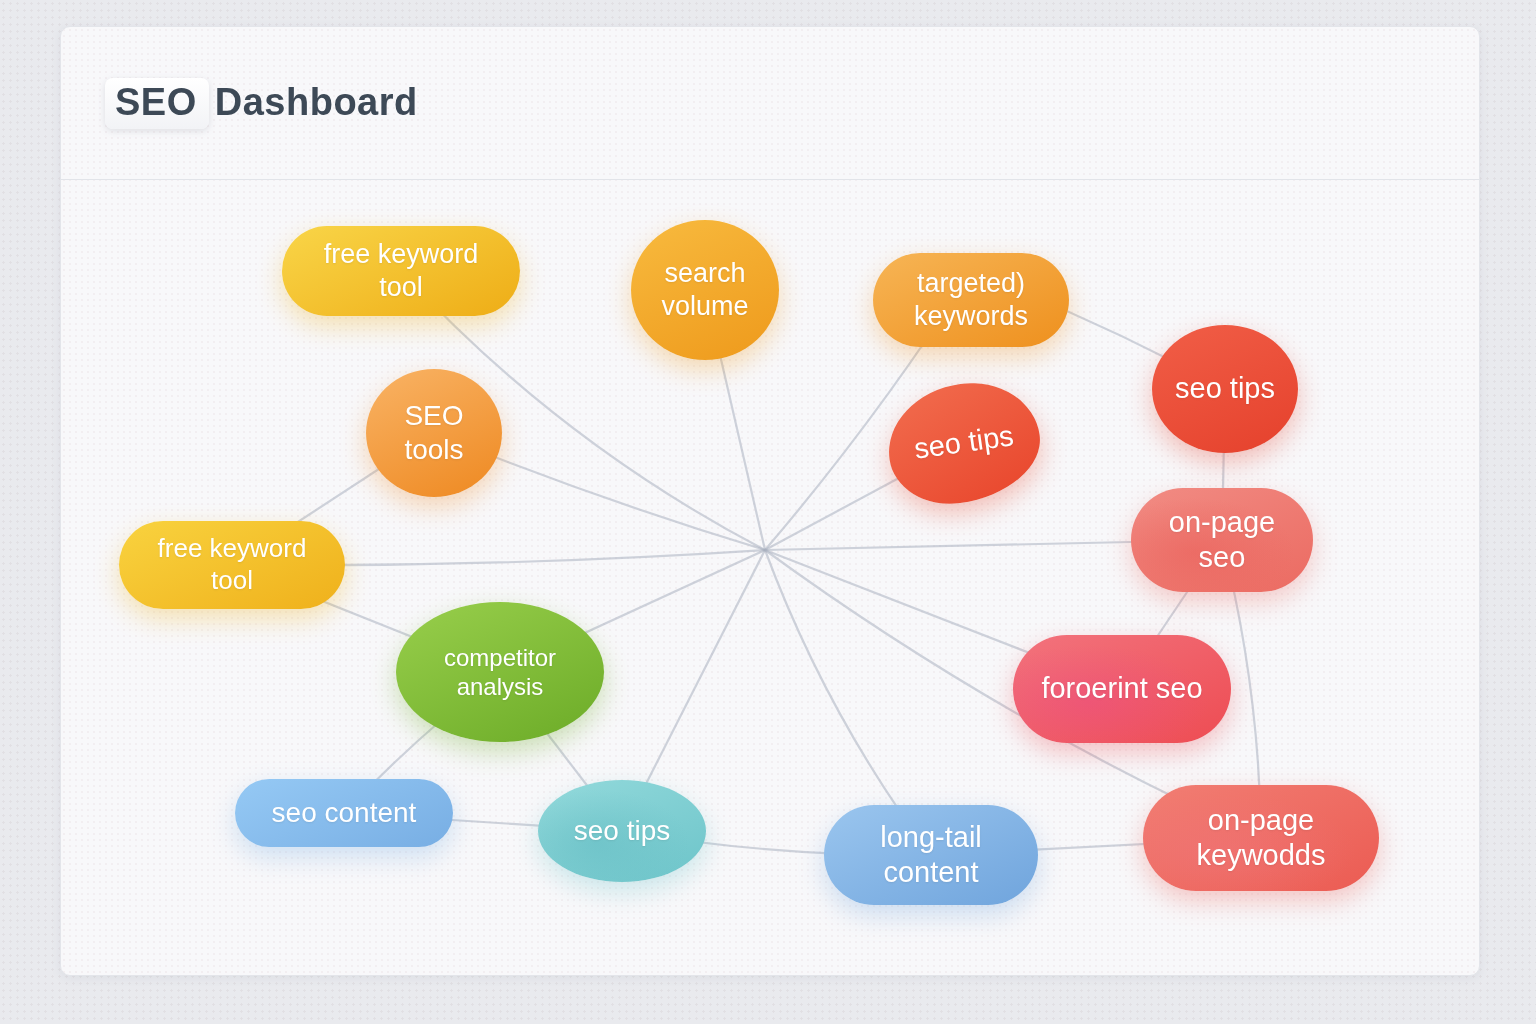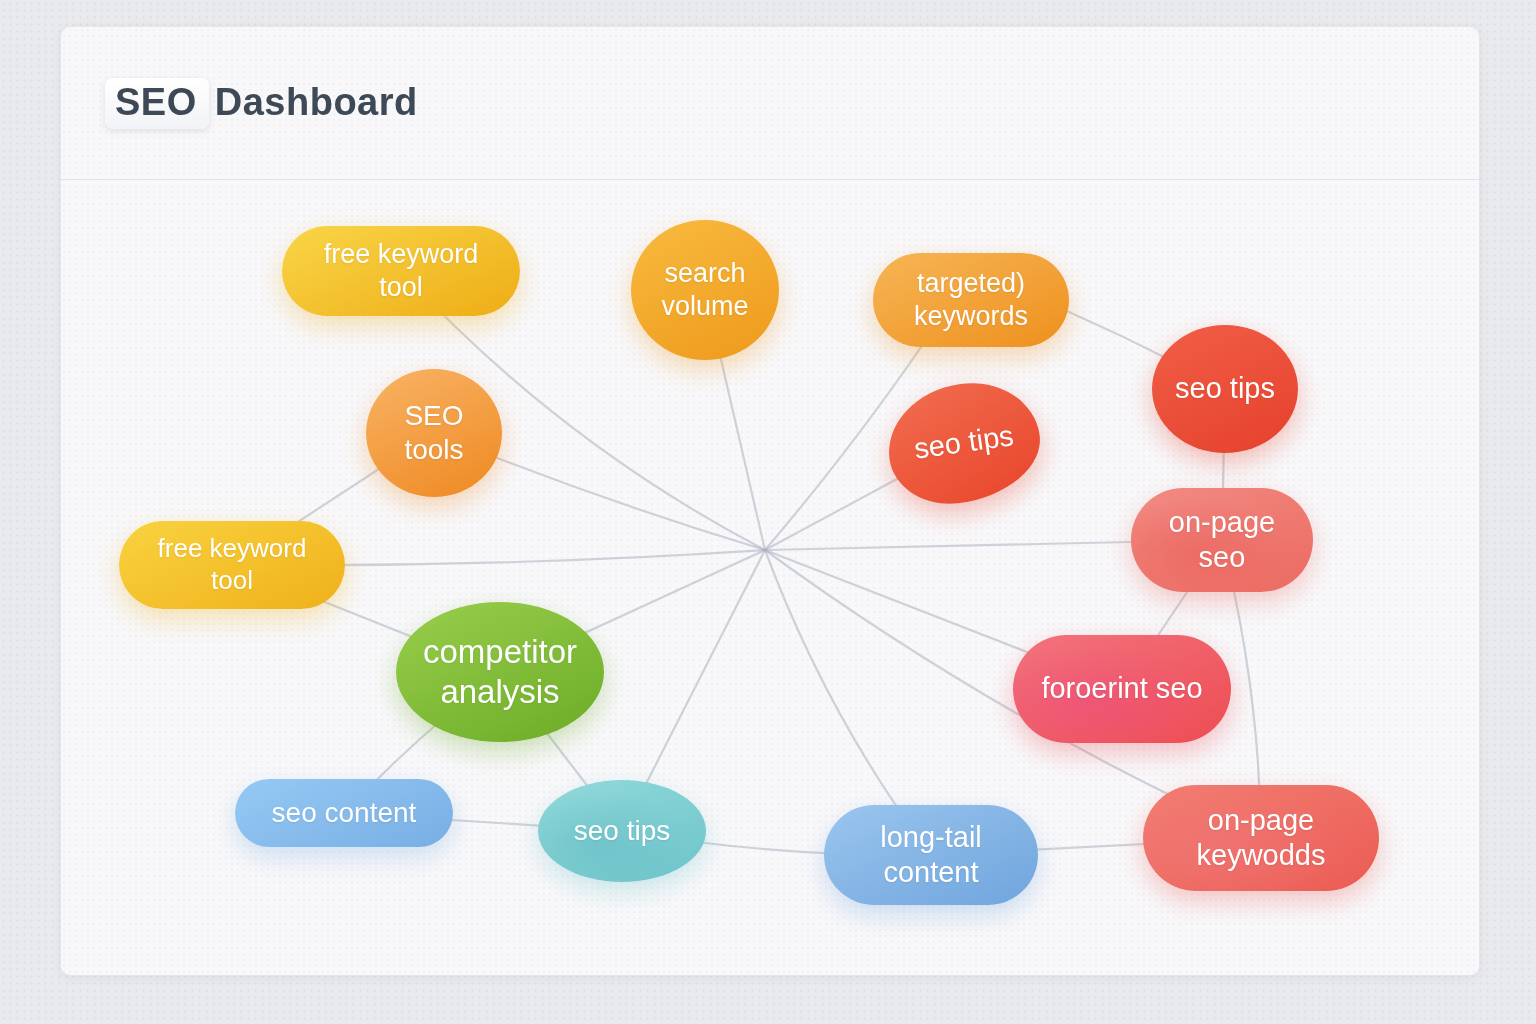--- a/index.html
+++ b/index.html
@@ -107,21 +107,21 @@
       <span class="node-label">seo tips</span>
     </div>
     <div class="node pill" style="left: 119px; top: 521px; width: 226px; height: 88px; background: linear-gradient(155deg, rgb(248, 208, 60) 8%, rgb(240, 179, 30) 92%); font-size: 26px; box-shadow: rgba(240, 179, 30, 0.33) 0px 10px 26px;">
       <span class="node-label">free keyword
 tool</span>
     </div>
     <div class="node pill" style="left: 1131px; top: 488px; width: 182px; height: 104px; background: radial-gradient(at 35% 62%, rgba(233, 90, 85, 0.45) 0%, rgba(0, 0, 0, 0) 60%), linear-gradient(155deg, rgb(241, 137, 129) 8%, rgb(236, 109, 100) 92%); font-size: 29px; box-shadow: rgba(236, 109, 100, 0.33) 0px 10px 26px;">
       <span class="node-label">on-page
 seo</span>
     </div>
-    <div class="node ellipse" style="left: 396px; top: 602px; width: 208px; height: 140px; background: linear-gradient(155deg, rgb(149, 204, 73) 8%, rgb(111, 174, 42) 92%); font-size: 33px; box-shadow: rgba(111, 174, 42, 0.33) 0px 10px 26px;">
+    <div class="node ellipse" style="left: 396px; top: 602px; width: 208px; height: 140px; background: linear-gradient(155deg, rgb(149, 204, 73) 8%, rgb(111, 174, 42) 92%); font-size: 24px; box-shadow: rgba(111, 174, 42, 0.33) 0px 10px 26px;">
       <span class="node-label">competitor
 analysis</span>
     </div>
     <div class="node pill" style="left: 1013px; top: 635px; width: 218px; height: 108px; background: radial-gradient(at 35% 62%, rgba(235, 70, 140, 0.38) 0%, rgba(0, 0, 0, 0) 60%), linear-gradient(155deg, rgb(242, 112, 122) 8%, rgb(238, 79, 86) 92%); font-size: 29px; box-shadow: rgba(238, 79, 86, 0.33) 0px 10px 26px;">
       <span class="node-label">foroerint seo</span>
     </div>
     <div class="node pill" style="left: 235px; top: 779px; width: 218px; height: 68px; background: linear-gradient(155deg, rgb(147, 199, 243) 8%, rgb(122, 176, 229) 92%); font-size: 28px; box-shadow: rgba(122, 176, 229, 0.33) 0px 10px 26px;">
       <span class="node-label">seo content</span>
     </div>
     <div class="node ellipse" style="left: 538px; top: 780px; width: 168px; height: 102px; background: radial-gradient(at 35% 62%, rgba(95, 185, 192, 0.45) 0%, rgba(0, 0, 0, 0) 60%), linear-gradient(155deg, rgb(144, 216, 218) 8%, rgb(112, 198, 203) 92%); font-size: 28px; box-shadow: rgba(112, 198, 203, 0.33) 0px 10px 26px;">

